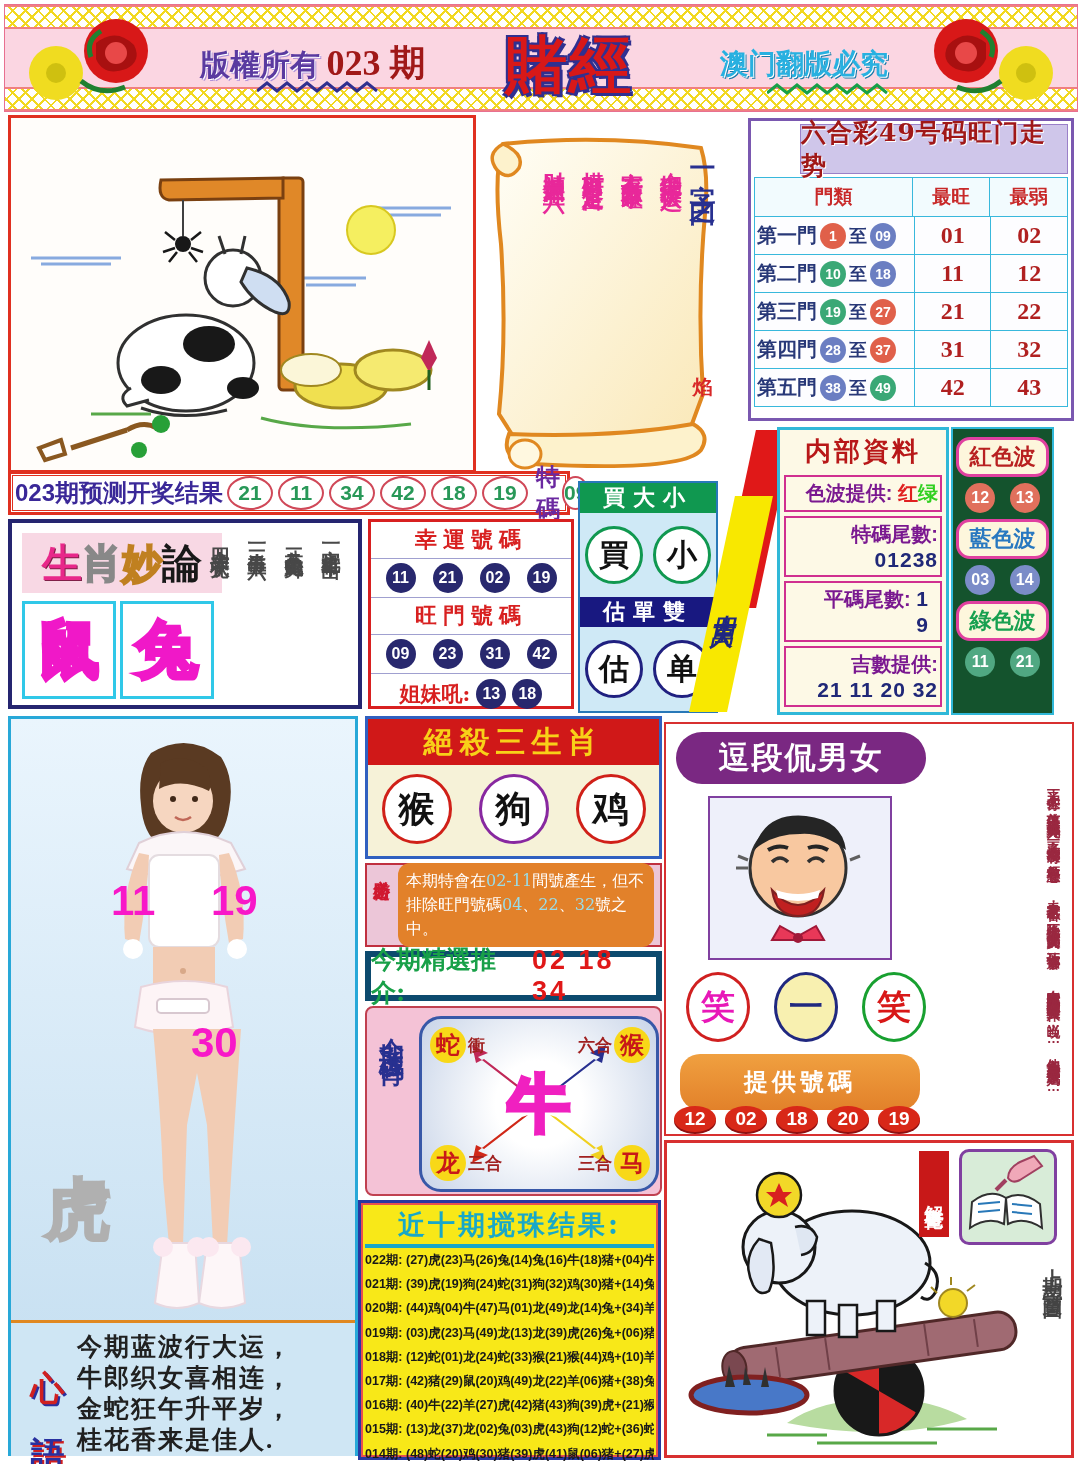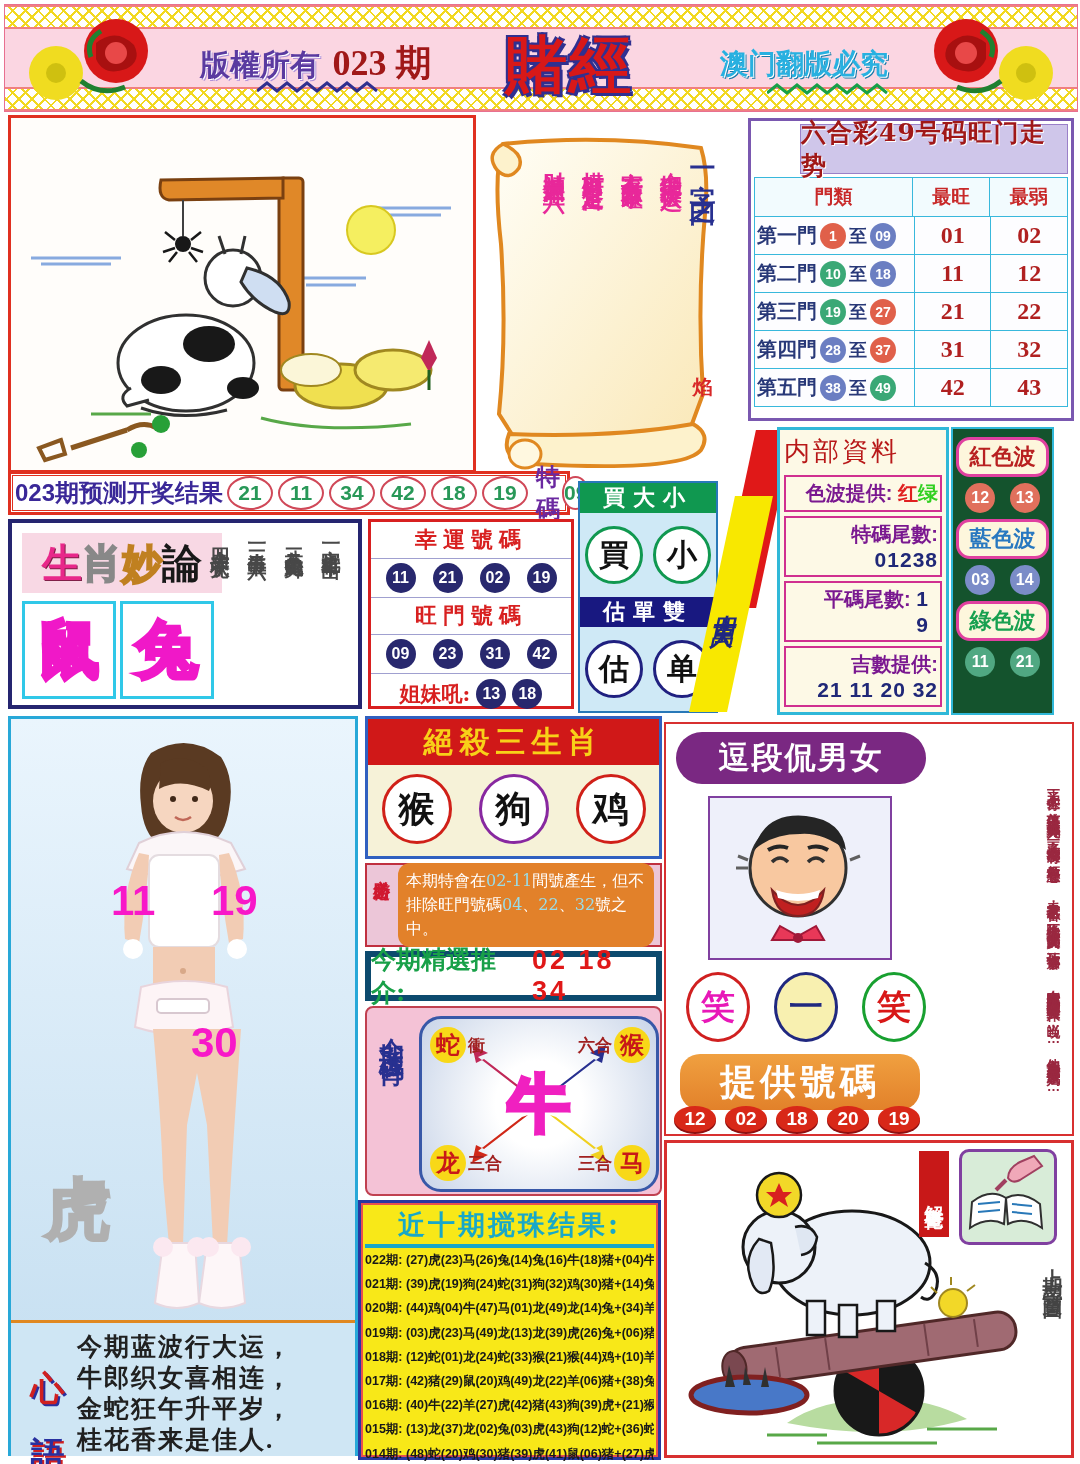--- a/index.html
+++ b/index.html
@@ -10,21 +10,21 @@
 
   
   .header{left:4px;top:4px;width:1072px;height:106px;background:#fbd6e2;border:1px solid #e87090;}
   .hatch{position:absolute;left:0;width:100%;height:20px;background:
      repeating-linear-gradient(45deg,transparent 0 7px,#f2d820 7px 9px),
      repeating-linear-gradient(-45deg,transparent 0 7px,#f2d820 7px 9px),#fff;
      border-top:2px solid #f08080;border-bottom:2px solid #f08080;}
   .hatch.top{top:0;} .hatch.bottom{bottom:0;}
   .hdr-left{position:absolute;left:195px;top:34px;white-space:nowrap;}
   .copyright{font-size:30px;font-weight:bold;color:#5a3aa0;text-shadow:1px 1px 0 #fff,2px 2px 0 #b090d8;}
-  .issue{font-size:36px;font-weight:bold;color:#a01818;font-family:"Liberation Serif",serif;margin-left:8px;}
+  .issue{font-size:36px;font-weight:bold;color:#a01818;font-family:"Liberation Serif",serif;margin-left:2px;}
   .hdr-title{position:absolute;left:500px;top:18px;font-size:62px;font-weight:bold;color:#d81818;
      letter-spacing:2px;font-family:"DejaVu Serif",serif;
      text-shadow:3px 3px 0 #303090,-2px -2px 0 #303090,2px -2px 0 #303090,-2px 2px 0 #303090;}
   .hdr-right{position:absolute;left:715px;top:40px;font-size:28px;font-weight:bold;color:#28b0e0;
      text-shadow:1px 1px 0 #fff,2px 2px 0 #1878a8;}
   .zig{position:absolute;}
 
   
   .cartoon-box{left:8px;top:115px;width:462px;height:352px;background:#fffdfa;border:3px solid #e03020;}
 
@@ -106,21 +106,21 @@
   
   .ribbon{display:flex;align-items:center;justify-content:center;}
   .ribbon-red{left:737px;top:430px;width:38px;height:178px;background:#e01818;transform:skewX(-12deg);}
   .ribbon-yellow{left:712px;top:496px;width:38px;height:216px;background:#f8e800;transform:skewX(-12deg);}
   .ribbon-red .vtext{color:#fff;font-size:21px;font-weight:bold;letter-spacing:4px;}
   .ribbon-yellow .vtext{color:#202880;font-size:23px;font-weight:bold;letter-spacing:4px;}
 
   
   .neibu{left:777px;top:427px;width:172px;height:288px;box-sizing:border-box;border:3px solid #30b8d8;
      background:#fdf9e6;padding:2px 4px;}
-  .neibu-title{color:#b81818;font-size:26px;font-weight:normal;letter-spacing:3px;
+  .neibu-title{color:#b81818;font-size:26px;font-weight:bold;text-align:center;letter-spacing:3px;
      font-family:"DejaVu Serif",serif;padding:2px 0;}
   .neibu-box{border:2px solid #d03090;margin-top:4px;padding:3px 2px;color:#7a1890;font-size:20px;font-weight:bold;text-align:right;}
   .neibu-box .num{color:#202878;}
   .neibu-red{color:#e02020;} .neibu-green{color:#30d020;}
   .neibu-val-lg{font-size:21px;letter-spacing:1px;}
 
   
   .waves{left:951px;top:427px;width:103px;height:288px;box-sizing:border-box;border:2px solid #30b8d8;background:#14532d;padding:8px 3px;}
   .wave-label{border:3px solid #e040a0;border-radius:14px;background:#fdf6dc;text-align:center;
      font-size:22px;font-weight:bold;font-family:"DejaVu Serif",serif;padding:2px 0;}
@@ -198,21 +198,21 @@
      display:flex;align-items:center;justify-content:center;color:#fff;font-size:31px;font-weight:bold;
      letter-spacing:2px;font-family:"DejaVu Serif",serif;}
   .man-box{position:absolute;left:42px;top:72px;width:180px;height:160px;border:2px solid #8040a0;background:#eef0fa;}
   .xiao-row{position:absolute;left:20px;top:248px;width:240px;display:flex;justify-content:space-between;align-items:center;}
   .xcirc{width:58px;height:64px;border-radius:50%;display:flex;align-items:center;justify-content:center;
      font-size:34px;font-weight:bold;background:#fff;font-family:"DejaVu Serif",serif;}
   .xcirc.x1{border:3px solid #d02020;color:#e818b8;}
   .xcirc.x2{border:3px solid #202880;color:#202880;background:#f8f0b0;}
   .xcirc.x3{border:3px solid #18a030;color:#d81818;}
   .provide{position:absolute;left:14px;top:330px;width:240px;height:56px;background:linear-gradient(#f0a040,#e2812a);
-     border-radius:20px;display:flex;align-items:center;justify-content:center;color:#fff;font-size:36px;
+     border-radius:20px;display:flex;align-items:center;justify-content:center;color:#fff;font-size:24px;
      font-weight:bold;letter-spacing:4px;font-family:"DejaVu Serif",serif;}
   .provide-balls{position:absolute;left:8px;top:382px;display:flex;gap:9px;}
   .jball{display:inline-flex;align-items:center;justify-content:center;width:42px;height:26px;border-radius:50%;
      background:#d82818;color:#fff;font-size:19px;font-weight:bold;box-shadow:0 2px 0 #901010;}
   .joke-text{position:absolute;right:10px;top:56px;width:128px;height:348px;writing-mode:vertical-rl;
      text-orientation:upright;color:#9a2840;font-size:13.5px;font-weight:bold;line-height:18.5px;letter-spacing:1px;}
 
   
   .elephant{left:664px;top:1140px;width:410px;height:318px;box-sizing:border-box;border:3px solid #d83030;background:#fff;}
   .jiehua{position:absolute;left:252px;top:8px;width:30px;height:86px;background:#c81818;color:#fff;

